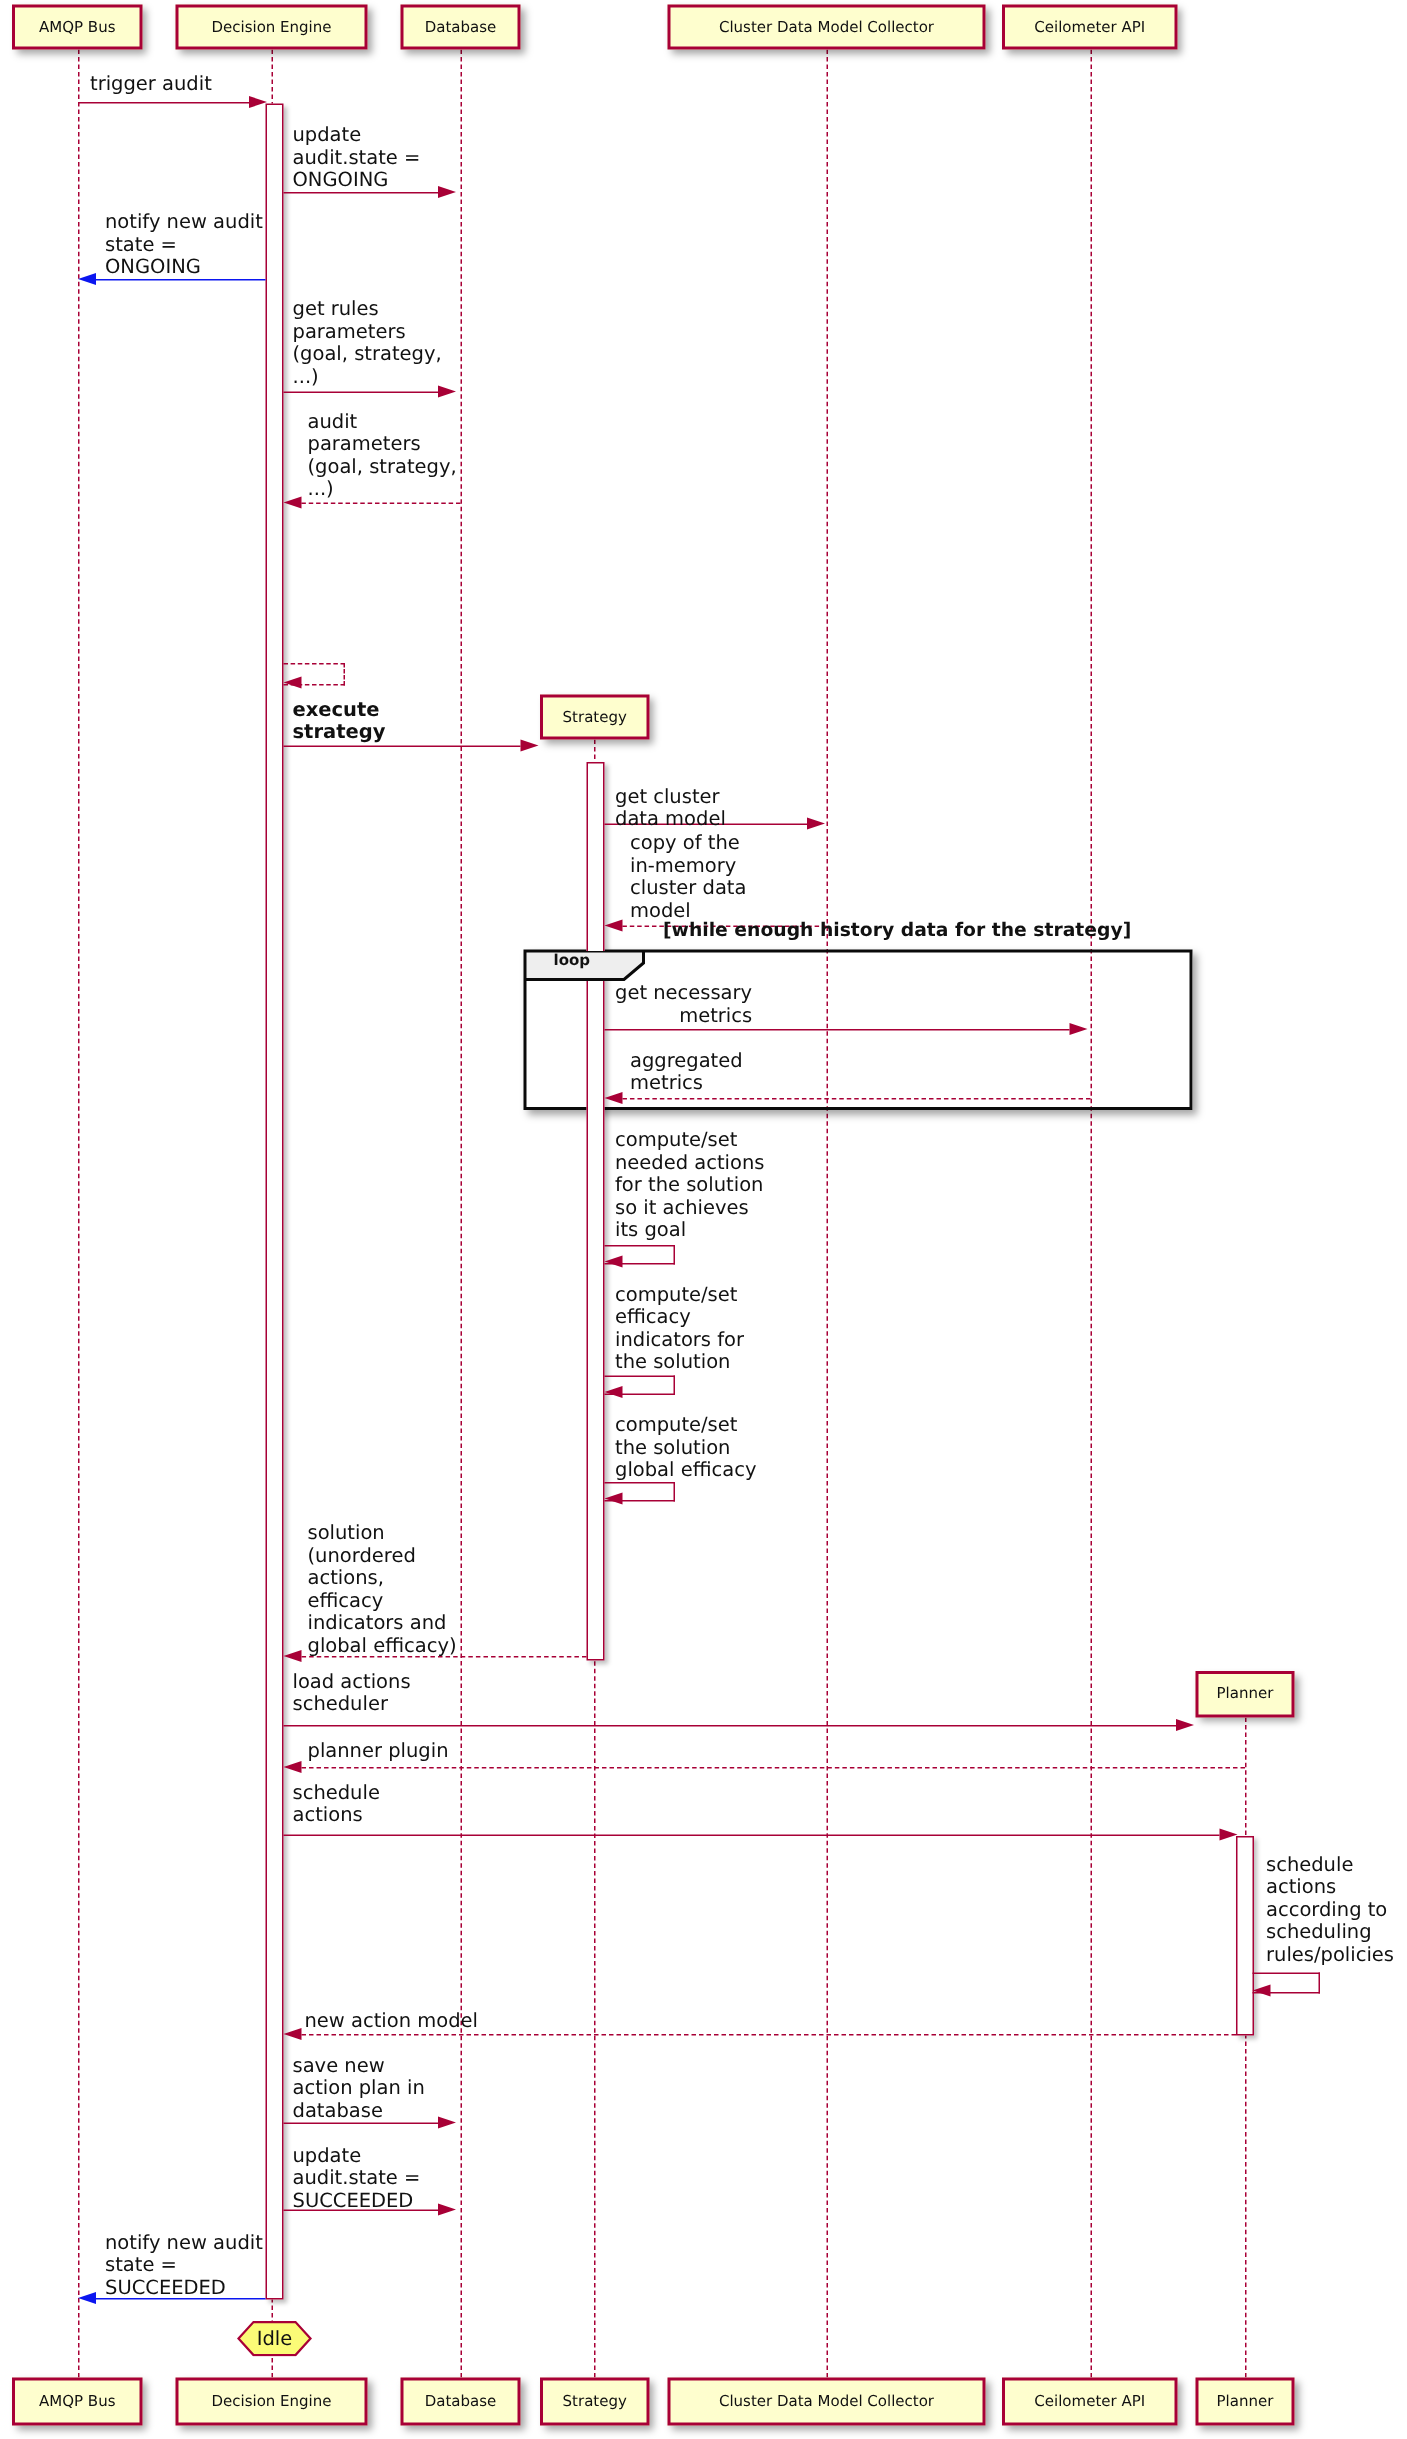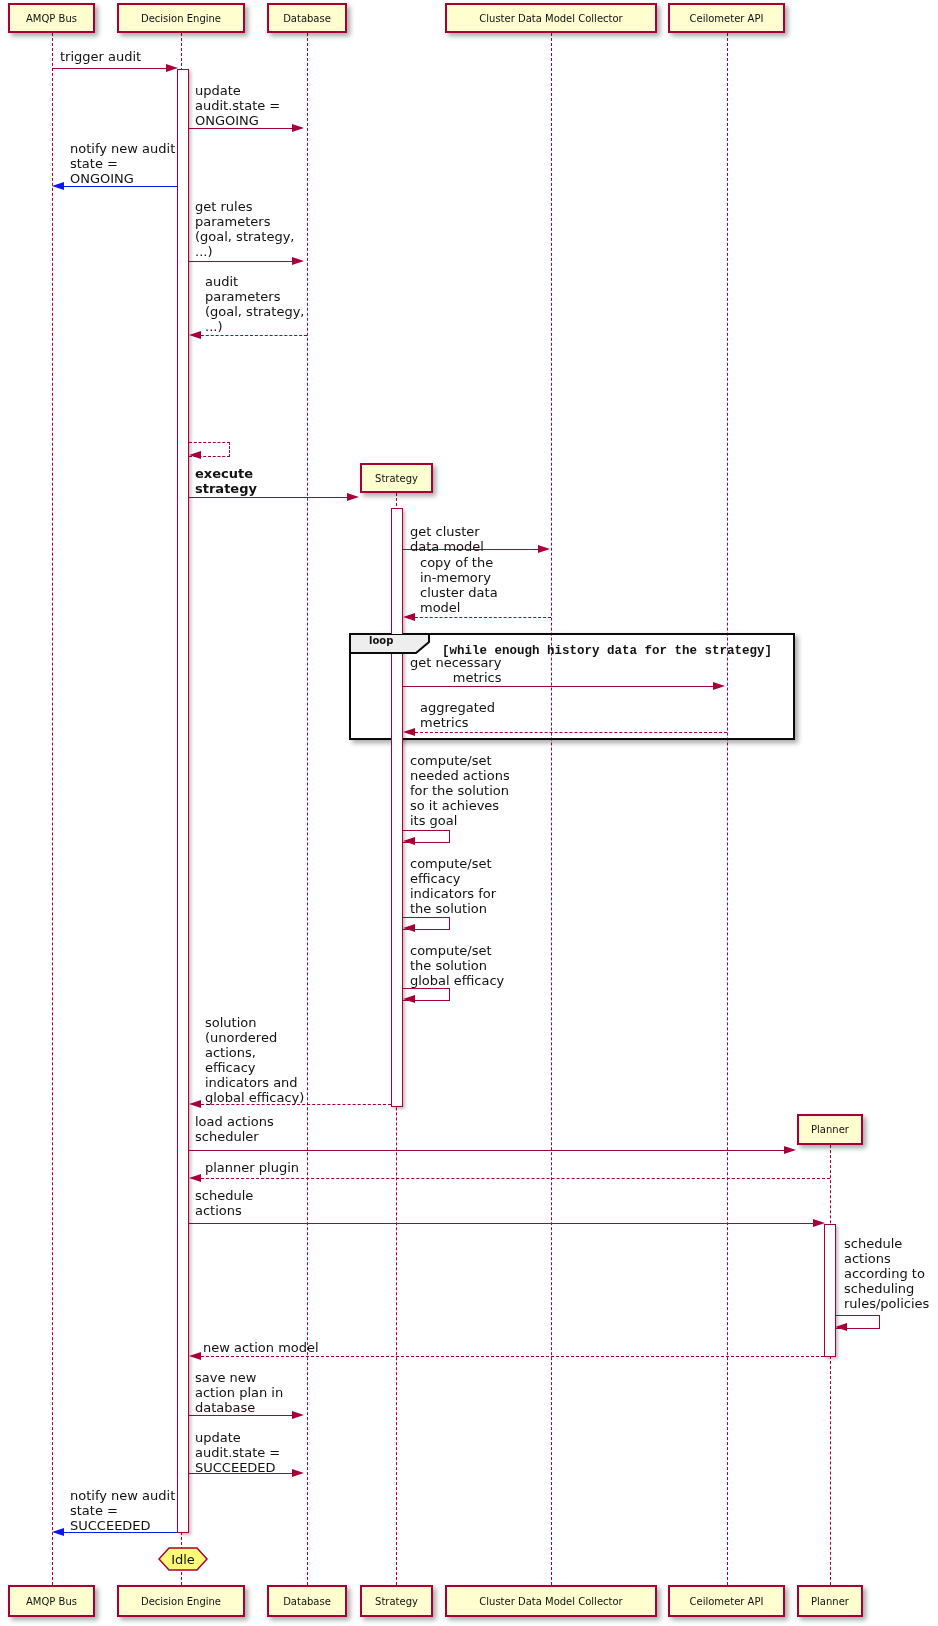--- a/index.html
+++ b/index.html
@@ -45,21 +45,21 @@
   <div class="life" style="left:396px;top:493px;height:1092px;"></div>
   <div class="life" style="left:551px;top:33px;height:1552px;"></div>
   <div class="life" style="left:727px;top:33px;height:1552px;"></div>
   <div class="life" style="left:830px;top:1145px;height:440px;"></div>
 
   <div class="frame" style="left:349px;top:633px;width:446px;height:107px;"></div>
   <svg style="position:absolute;left:350px;top:634px;z-index:4;" width="80" height="20">
     <path d="M0,0 H79 V8 L66,19 H0 Z" fill="#EEEEEE" stroke="#0A0A0A" stroke-width="2"></path>
   </svg>
   <div class="frame-label" style="left:369px;top:635px;">loop</div>
-  <div class="cond" style="left:442px;top:644px;font-family:Liberation Mono, monospace;">[while enough history data for the strategy]</div>
+  <div class="cond" style="left:442px;top:612px;">[while enough history data for the strategy]</div>
 
   <div class="bar" style="left:177px;top:69px;height:1464px;"></div>
   <div class="bar" style="left:391px;top:508px;height:599px;"></div>
   <div class="bar" style="left:824px;top:1224px;height:133px;"></div>
 
   <div class="msg" style="left:60px;top:49px;">trigger audit</div>
   <div class="ln" style="left:52px;top:68px;width:114px;"></div>
   <div class="hr" style="left:166px;top:64px;"></div>
 
   <div class="msg" style="left:195px;top:83px;">update

